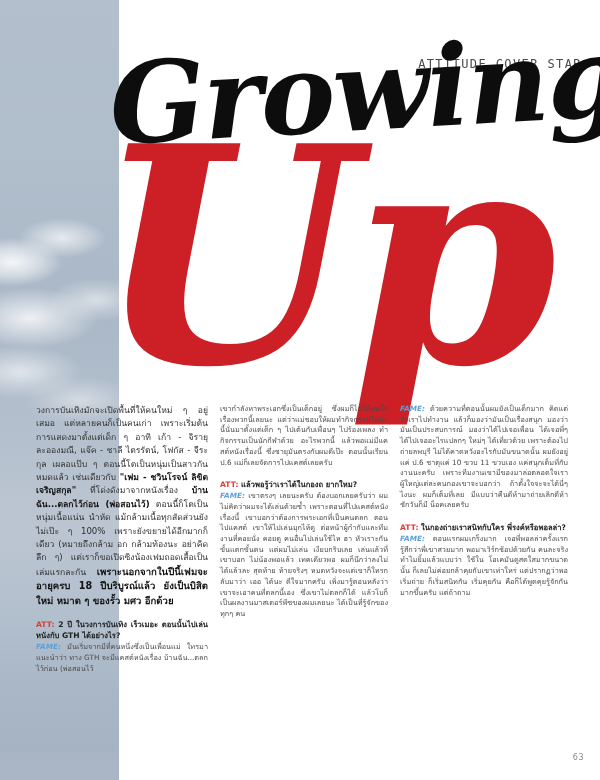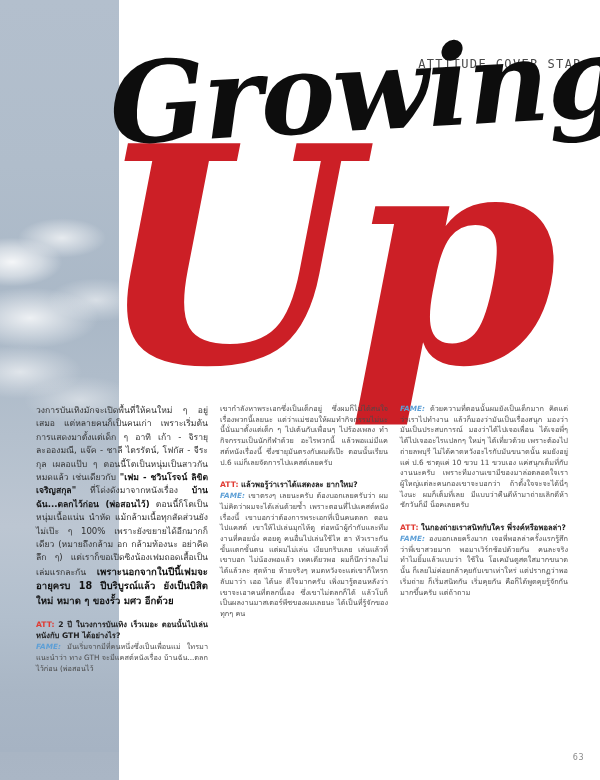--- a/index.html
+++ b/index.html
@@ -204,21 +204,21 @@
         </p>
       </div>
     </div>
 
     <div class="col narrow">
       <p class="a">เขากำลังหาพระเอกซึ่งเป็นเด็กอยู่ ซึ่งผมก็ไม่ได้สนใจเรื่องพวกนี้เลยนะ แต่ว่าแม่ชอบให้ผมทำกิจกรรมไม่นะนี้นั่นมาตั้งแต่เด็ก ๆ ไปเต้นกับเพื่อนๆ ไปร้องเพลง ทำกิจกรรมเป็นนักกีฬาด้วย อะไรพวกนี้ แล้วพอแม่มีแคสต์หนังเรื่องนี้ ซึ่งชายุมันตรงกับผมดีเป๊ะ ตอนนั้นเรียน ป.6 แม่ก็เลยจัดการไปแคสต์เลยครับ</p>
 
       <div class="qa spacer-top">
         <p class="q">
           <span class="tag-att">ATT:</span>
-          <span>แล้วพอรู้ว่าเราได้แสดงละ ยากใหม?</span>
+          <span>แล้วพอรู้ว่าเราได้ในกองถ ยากใหม?</span>
         </p>
         <p class="a">
           <span class="tag-fame">FAME:</span>
           <span>เขาตรงๆ เลยนะครับ ต้องบอกเลยครับว่า ผมไม่คิดว่าผมจะได้เล่นด้วยซ้ำ เพราะตอนที่ไปแคสต์หนังเรื่องนี้ เขาบอกว่าต้องการพระเอกที่เป็นคนตลก ตอนไปแคสต์ เขาให้ไปเล่นมุกไห้ดู ต่อหน้าผู้กำกับและทีมงานที่คอยนั่ง คอยดู คนอื่นไปเล่นใช้ไห ฮา หัวเราะกันขั้นแตกขั้นตน แต่ผมไม่เล่น เงียบกริบเลย เล่นแล้วที่เขาบอก ไม่น้องพอแล้ว เทคเดียวพอ ผมก็นึกว่าลงไม่ได้แล้วละ สุดท้าย ท้ายจริงๆ หมดหวังจะแต่เขาก็ใทรกลับมาว่า เออ ได้นะ ดีใจมากครับ เพิ่งมารู้ตอนหลังว่าเขาจะเอาคนที่ตลกนี้เอง ซึ่งเขาไม่ตลกก็ได้ แล้วโบก็เป็นผลงานมาสเตอร์พีซของผมเลยนะ ได้เป็นที่รู้จักของทุกๆ คน</span>
         </p>
       </div>
     </div>
 
     <div class="col narrow">
       <div class="qa">
@@ -228,21 +228,21 @@
         </p>
       </div>
 
       <div class="qa spacer-top">
         <p class="q">
           <span class="tag-att">ATT:</span>
           <span>ในกองถ่ายเราสนิทกับใคร พี่รงค์หรือพอลล่า?</span>
         </p>
         <p class="a">
           <span class="tag-fame">FAME:</span>
-          <span>องบอกเลยคร็งมาก เจอพี่พอลล่าครั้งแรกรู้สึกว่าพี่เขาสวยมาก พอมาเวิร์กช้อปด้วยกัน คนละจริงทำไมยิ้มแล้วแบบว่า ใช้ใน โอเคมันดูสดใสมากขนาดนั้น ก็เลยไม่ค่อยกล้าคุยกับเขาเท่าใหร่ แต่ปรากฏว่าพอเริ่มถ่าย ก็เริ่มสนิทกัน เริ่มคุยกัน คือก็ได้พูดคุยรู้จักกันมากขึ้นครับ แต่ถ้าถาม</span>
+          <span>ตอนแรกผมเกร็งมาก เจอพี่พอลล่าครั้งแรกรู้สึกว่าพี่เขาสวยมาก พอมาเวิร์กช้อปด้วยกัน คนละจริงทำไมยิ้มแล้วแบบว่า ใช้ใน โอเคมันดูสดใสมากขนาดนั้น ก็เลยไม่ค่อยกล้าคุยกับเขาเท่าใหร่ แต่ปรากฏว่าพอเริ่มถ่าย ก็เริ่มสนิทกัน เริ่มคุยกัน คือก็ได้พูดคุยรู้จักกันมากขึ้นครับ แต่ถ้าถาม</span>
         </p>
       </div>
     </div>
 
   </div>
 
   <div class="folio">63</div>
 
 </div>
 

